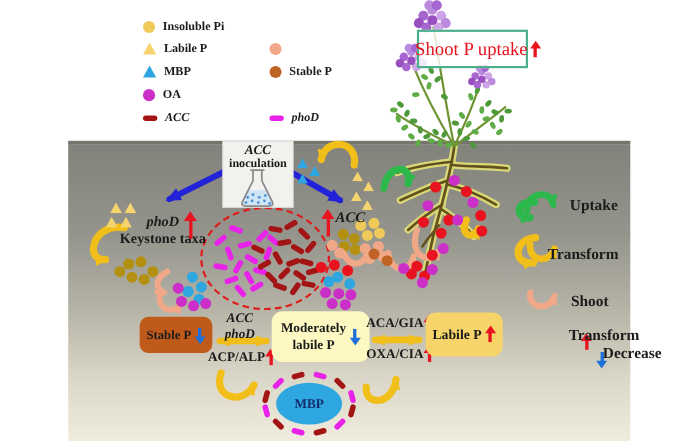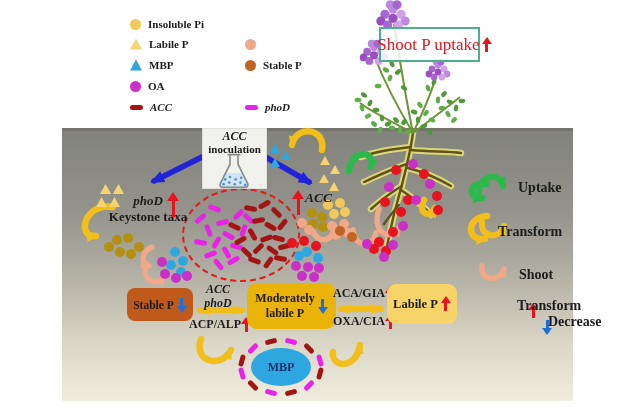--- a/index.html
+++ b/index.html
@@ -34,21 +34,21 @@
   .inoc-box{position:absolute;left:203px;top:129px;width:63px;height:59px;background:#f1f1ee;
             text-align:center;z-index:5;box-shadow:0 0 0 1px #e0e0dc;}
   .inoc-box .l1{font-weight:bold;font-size:12px;line-height:13px;margin-top:1px;}
   .inoc-box .l2{font-weight:bold;font-size:11px;line-height:12px;}
   .flask{position:absolute;left:6px;top:24px;}
   .ellipse{position:absolute;left:182px;top:188px;width:114px;height:90px;border:2.5px dashed #E01B1B;
            border-radius:50%;z-index:3;}
   .pbox{position:absolute;display:flex;align-items:center;justify-content:center;gap:3px;z-index:6;
         font-weight:bold;font-size:11.5px;text-align:center;}
   .box-stable{left:127px;top:288px;width:66px;height:33px;background:#C05A1A;border-radius:8px;}
-  .box-mod{left:247px;top:283px;width:89px;height:46px;background:#eab308;border-radius:10px;font-size:12px;}
+  .box-mod{left:247px;top:283px;width:89px;height:46px;background:#fef9c3;border-radius:10px;font-size:12px;}
   .box-labile{left:387px;top:284px;width:70px;height:40px;background:#F7D469;border-radius:9px;font-size:12.5px;}
   .mbp{left:251px;top:348px;width:60px;height:38px;background:#2EA7E0;border-radius:50%;color:#16306e;font-size:12px;}
   .flab{position:absolute;font-weight:bold;font-size:12px;white-space:nowrap;z-index:6;}
   .rleg-label{position:absolute;font-weight:bold;font-size:14px;white-space:nowrap;z-index:6;font-family:Liberation Serif, serif;}
   .keystone{position:absolute;left:88px;top:193px;width:120px;text-align:center;z-index:6;
             font-weight:bold;font-size:13px;line-height:16px;}
   .accnote{position:absolute;left:293px;top:190px;display:flex;align-items:flex-start;gap:2px;z-index:6;
            font-weight:bold;font-size:13.5px;}
   svg{display:block;}
 </style>

